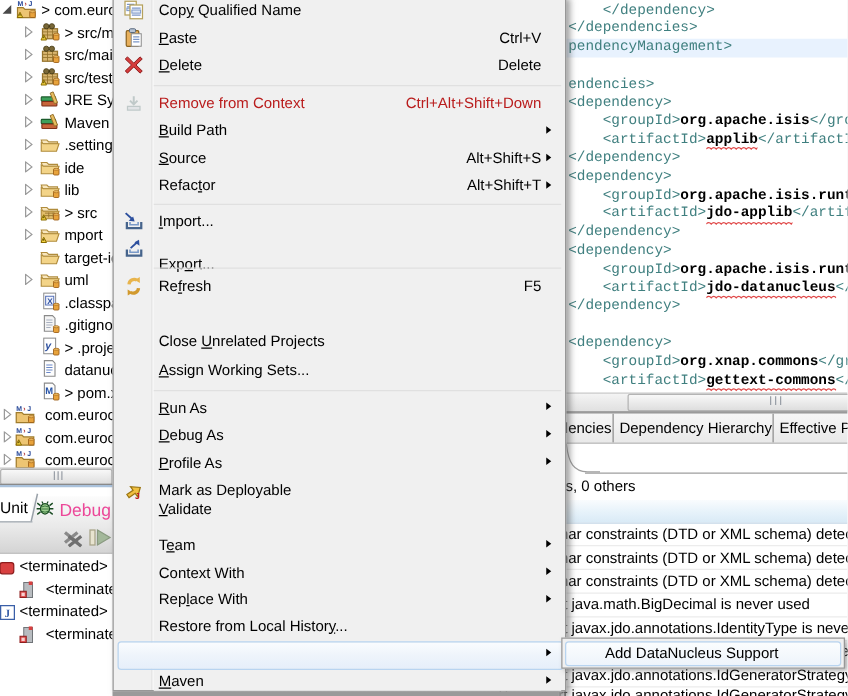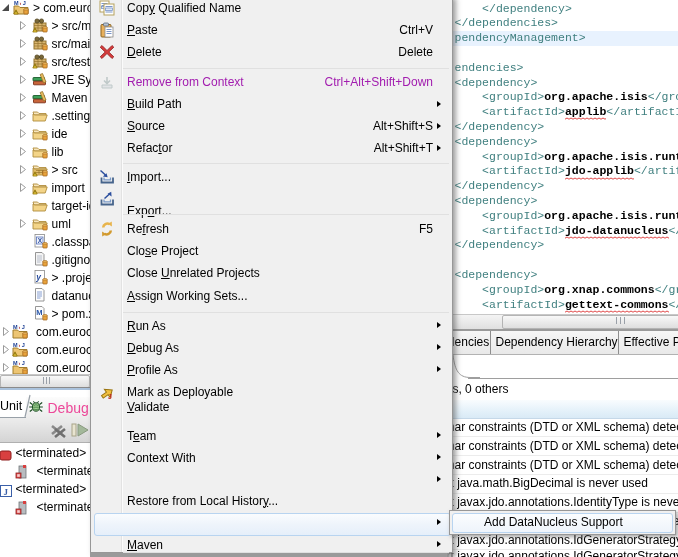--- a/index.html
+++ b/index.html
@@ -22,21 +22,21 @@
 
 .prow{font-size:12px;color:#000;height:18px;line-height:18px;white-space:nowrap}
 .gline{left:452px;width:226px;height:1px;background:#ececec}
 
 .drow{font-size:12px;color:#000;height:18px;line-height:18px;white-space:nowrap}
 
 #menu{position:absolute;left:90px;top:-5px;width:363px;height:558px;background:#f0f0f0;
  border:1px solid #979797;box-shadow:3px 3px 5px rgba(80,80,80,.55);z-index:50;box-sizing:border-box}
 #gut{position:absolute;left:30px;top:0;width:1px;height:100%;background:#e2e2e2;border-right:1px solid #fbfbfb}
 .mi,.md{position:absolute;left:36px;font-size:12px;height:22px;line-height:22px;color:#000;white-space:nowrap}
-.md{color:#a21caf}
+.md{color:#b91c1c}
 .ms{left:auto;right:19px}
 .msep{position:absolute;left:32px;right:3px;height:1px;background:#e0e0e0}
 .marr{position:absolute;right:11px;width:0;height:0;border-left:4px solid #000;
  border-top:3.5px solid transparent;border-bottom:3.5px solid transparent}
 #dnhl{position:absolute;left:3px;top:516.5px;width:355px;height:21px;border:1px solid #b8d4f0;border-radius:3px;
  background:linear-gradient(180deg,#fafcfe,#eef4fb 50%,#e6effa)}
 
 #sub{position:absolute;left:449px;top:510px;width:227px;height:25px;background:#f0f0f0;
  border:1px solid #979797;box-shadow:2px 2px 4px rgba(80,80,80,.5);z-index:60;box-sizing:border-box}
 #subhl{position:absolute;left:2px;top:1.5px;right:2px;bottom:1.5px;border:1px solid #b8d4f0;border-radius:3px;
@@ -183,21 +183,21 @@
     <path d="M1.5 0.5 L6.5 4.5 L1.5 8.5 Z" fill="#fff" stroke="#9a9a9a" stroke-width="1"></path>
   </svg>
 <div class="ab ticon" style="left:32px;top:179.1px">
     <svg width="17" height="17" viewBox="0 0 17 17">
       <path d="M1 5 h4.5 l1.5 1.5 h7 v1.5 h-12 z" fill="#f8e6bd" stroke="#b08c3c" stroke-width="0.9"></path>
       <path d="M2.8 8 h12.4 l-2 6 H1 L1 7 Z" fill="#f3d488" stroke="#b08c3c" stroke-width="0.9"></path>
       <path d="M0.8 15 L3 10.8 L5.2 15 Z" fill="#f4d442" stroke="#8a6d00" stroke-width="0.8"></path>
       <path d="M3 12.2 v1.4" stroke="#4a3c00" stroke-width="0.8"></path>
     </svg>
   </div>
-<div class="ab trow" style="left:51.5px;top:178.6px">import</div>
+<div class="ab trow" style="left:51.5px;top:178.6px">mport</div>
 <div class="ab ticon" style="left:32px;top:197.1px">
     <svg width="17" height="17" viewBox="0 0 17 17">
       <path d="M1 5 h4.5 l1.5 1.5 h7 v1.5 h-12 z" fill="#f8e6bd" stroke="#b08c3c" stroke-width="0.9"></path>
       <path d="M2.8 8 h12.4 l-2 6 H1 L1 7 Z" fill="#f3d488" stroke="#b08c3c" stroke-width="0.9"></path>
     </svg>
   </div>
 <div class="ab trow" style="left:51.5px;top:196.6px">target-ide</div>
 <svg class="ab" style="left:19px;top:219.1px" width="9" height="9">
     <path d="M1.5 0.5 L6.5 4.5 L1.5 8.5 Z" fill="#fff" stroke="#9a9a9a" stroke-width="1"></path>
   </svg>
@@ -487,39 +487,39 @@
         <path d="M5 8.5 v2.3 h6.5 V8.5" fill="none" stroke="#7a9ac8" stroke-width="1.3"></path>
       </svg></div>
 <div class="mi" style="top:221.5px">Re<u>f</u>resh</div>
 <div class="mi ms" style="top:221.5px">F5</div>
 <div class="ab" style="left:8px;top:224.5px"><svg width="16" height="16" viewBox="0 0 16 16">
         <path d="M4.2 6.5 a4.2 4.2 0 0 1 6.3 -3.4" stroke="#e8b44c" stroke-width="2.6" fill="none"></path>
         <path d="M12.8 0.6 L12.9 5.4 L8.9 3 Z" fill="#e8b44c"></path>
         <path d="M11.8 9.5 a4.2 4.2 0 0 1 -6.3 3.4" stroke="#d29a2e" stroke-width="2.6" fill="none"></path>
         <path d="M3.2 15.4 L3.1 10.6 L7.1 13 Z" fill="#d29a2e"></path>
       </svg></div>
-<div class="mi" style="top:243.5px">Clo<u>s</u>e Project</div>
 <div class="mi" style="top:265.5px">Close <u>U</u>nrelated Projects</div>
 <div class="mi" style="top:288.5px"><u>A</u>ssign Working Sets...</div>
 <div class="mi" style="top:318.5px"><u>R</u>un As</div>
 <div class="marr" style="top:326.0px"></div>
 <div class="mi" style="top:340.5px"><u>D</u>ebug As</div>
 <div class="marr" style="top:348.0px"></div>
 <div class="mi" style="top:362.5px"><u>P</u>rofile As</div>
 <div class="marr" style="top:370.0px"></div>
 <div class="mi" style="top:384.5px">Mark as Deployable</div>
 <div class="ab" style="left:8px;top:387.5px"><svg width="16" height="16" viewBox="0 0 16 16">
         <path d="M2 8 L8 8 L8 4.5 L14 9.5 L8 14.5 L8 11 L2 11 Z" fill="#f0c040" stroke="#9a7410" stroke-width="1" transform="rotate(-35 8 9)"></path>
         <text x="9" y="15" font-size="7" font-weight="bold" fill="#c02020" font-family="Liberation Sans">J</text>
       </svg></div>
 <div class="mi" style="top:400px"><u>V</u>alidate</div>
 <div class="mi" style="top:428.5px">T<u>e</u>am</div>
 <div class="marr" style="top:436.0px"></div>
 <div class="mi" style="top:450.5px">Context With</div>
 <div class="marr" style="top:458.0px"></div>
+<div class="mi" style="top:472.0px">Rep<u>l</u>ace With</div>
 <div class="marr" style="top:479.5px"></div>
 <div class="mi" style="top:493.5px">Restore from Local Histor<u>y</u>...</div>
 <div class="marr" style="top:523.0px"></div>
 <div class="mi" style="top:537.5px"><u>M</u>aven</div>
 <div class="marr" style="top:545.0px"></div>
 <div class="msep" style="top:71.5px"></div>
 <div class="msep" style="top:167.0px"></div>
 <div class="msep" style="top:218.0px"></div>
 <div class="msep" style="top:315.5px"></div>
 <div class="msep" style="top:555.5px"></div>

